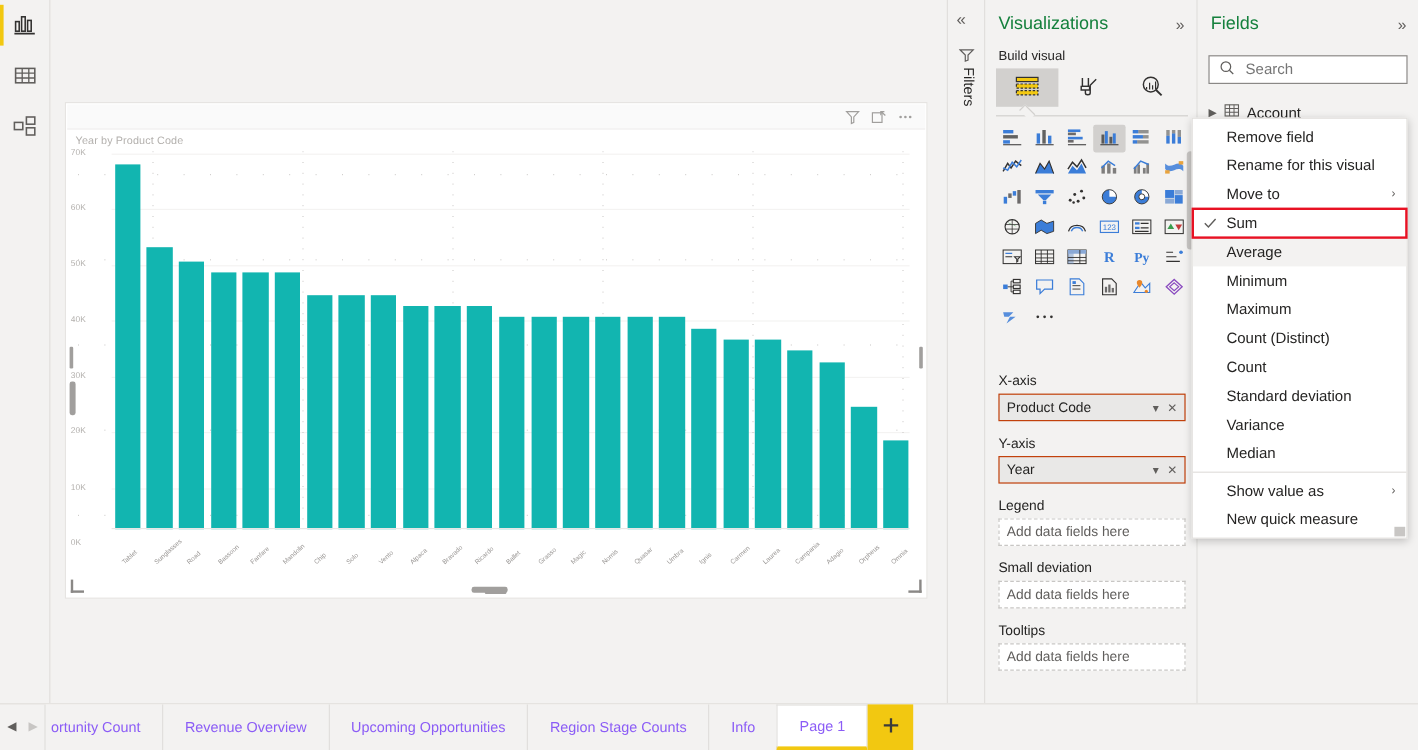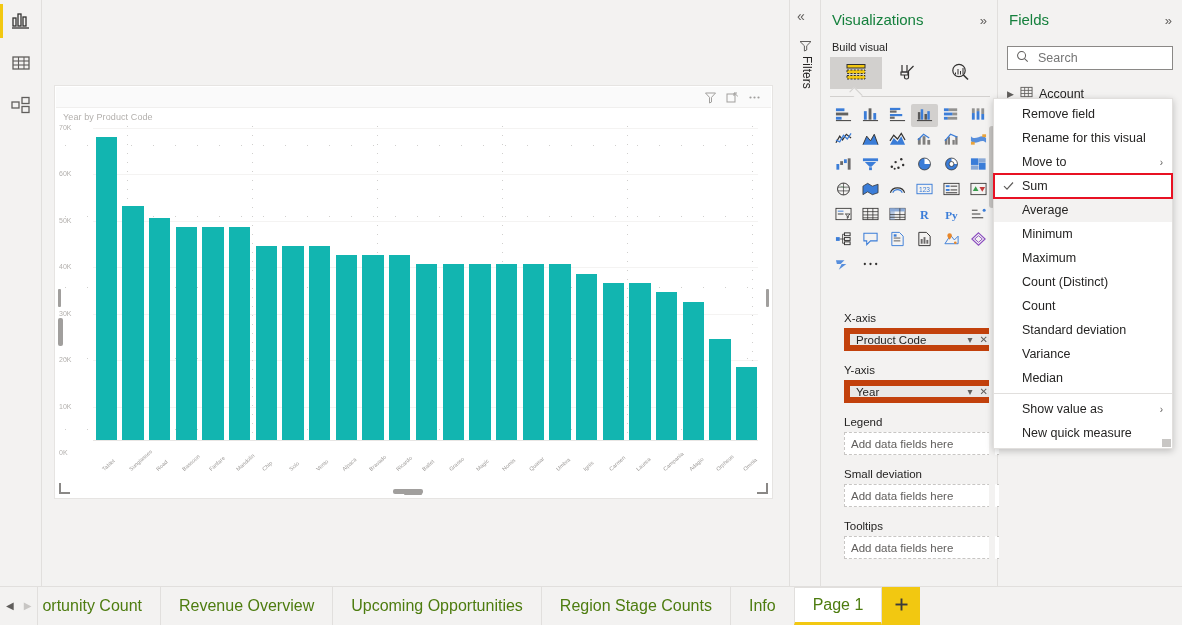--- a/index.html
+++ b/index.html
@@ -98,21 +98,21 @@
   #tabbar{
     position:absolute; left:0; bottom:0; width:1182px; height:39px;
     background:#f3f2f1; border-top:1px solid #e1dfdd;
     display:flex; align-items:stretch;
   }
   #tab-nav{ display:flex; align-items:center; padding:0 6px; gap:10px;}
   .navarrow{ font-size:10px; color:#605e5c; cursor:pointer; line-height:1;}
   .navarrow.dim{ color:#c8c6c4;}
   .ptab{
     display:flex; align-items:center; justify-content:center;
-    padding:0 18px; font-size:16px; color:#4d7c0f;
+    padding:0 18px; font-size:12px; color:#8b5cf6;
     border-left:1px solid #e1dfdd; background:#f3f2f1; cursor:pointer;
     white-space:nowrap;
   }
   .ptab.clipped{ padding-left:4px; }
   .ptab.active{
     background:#ffffff; border-bottom:3px solid #f2c811;
     border-left:1px solid #e1dfdd; border-right:1px solid #e1dfdd;
     border-top:1px solid #e1dfdd; font-weight:400;
   }
   #addpage{
@@ -172,30 +172,30 @@
     position:absolute; left:8px; top:104px; width:162px;
     display:grid; grid-template-columns:repeat(6,27px); gap:2px 0;
   }
   .gcell{
     width:27px; height:23px; display:flex; align-items:center; justify-content:center;
     cursor:pointer; border-radius:2px;
   }
   .gcell.sel{ background:#d2d0ce; }
   .gcell svg{ width:17px; height:16px;}
 
-  #wells{ position:absolute; left:0; top:312px; width:176px; bottom:0; overflow:hidden;margin-left:12px;}
+  #wells{ position:absolute; left:0; top:312px; width:176px; bottom:0; overflow:hidden;}
   .well-label{ margin:0 0 4px 10px; font-size:11.5px; color:#252423;}
   .well-group{ margin-bottom:13px;}
   .well-box{
     margin:0 10px; height:23px; background:#ffffff;
     border:1px dashed #c8c6c4; display:flex; align-items:center;
     padding:0 6px; font-size:11.5px;
   }
   .well-box.filled{
-    background:#e9e8e7; border:6px solid #c2410c; justify-content:space-between;
+    background:#e9e8e7; border:1px solid #c2410c; justify-content:space-between;
   }
   .well-box.empty{ color:#605e5c;}
   .well-ctl{ display:flex; gap:7px; align-items:center; color:#605e5c; font-size:10px;}
   .well-ctl span{ cursor:pointer;}
   #viz-scroll{
     position:absolute; right:2px; top:126px; width:6px; height:82px;
     background:#c8c6c4; border-radius:3px;
   }
   #viz-scroll-track{
     position:absolute; right:2px; top:118px; width:6px; bottom:6px;

